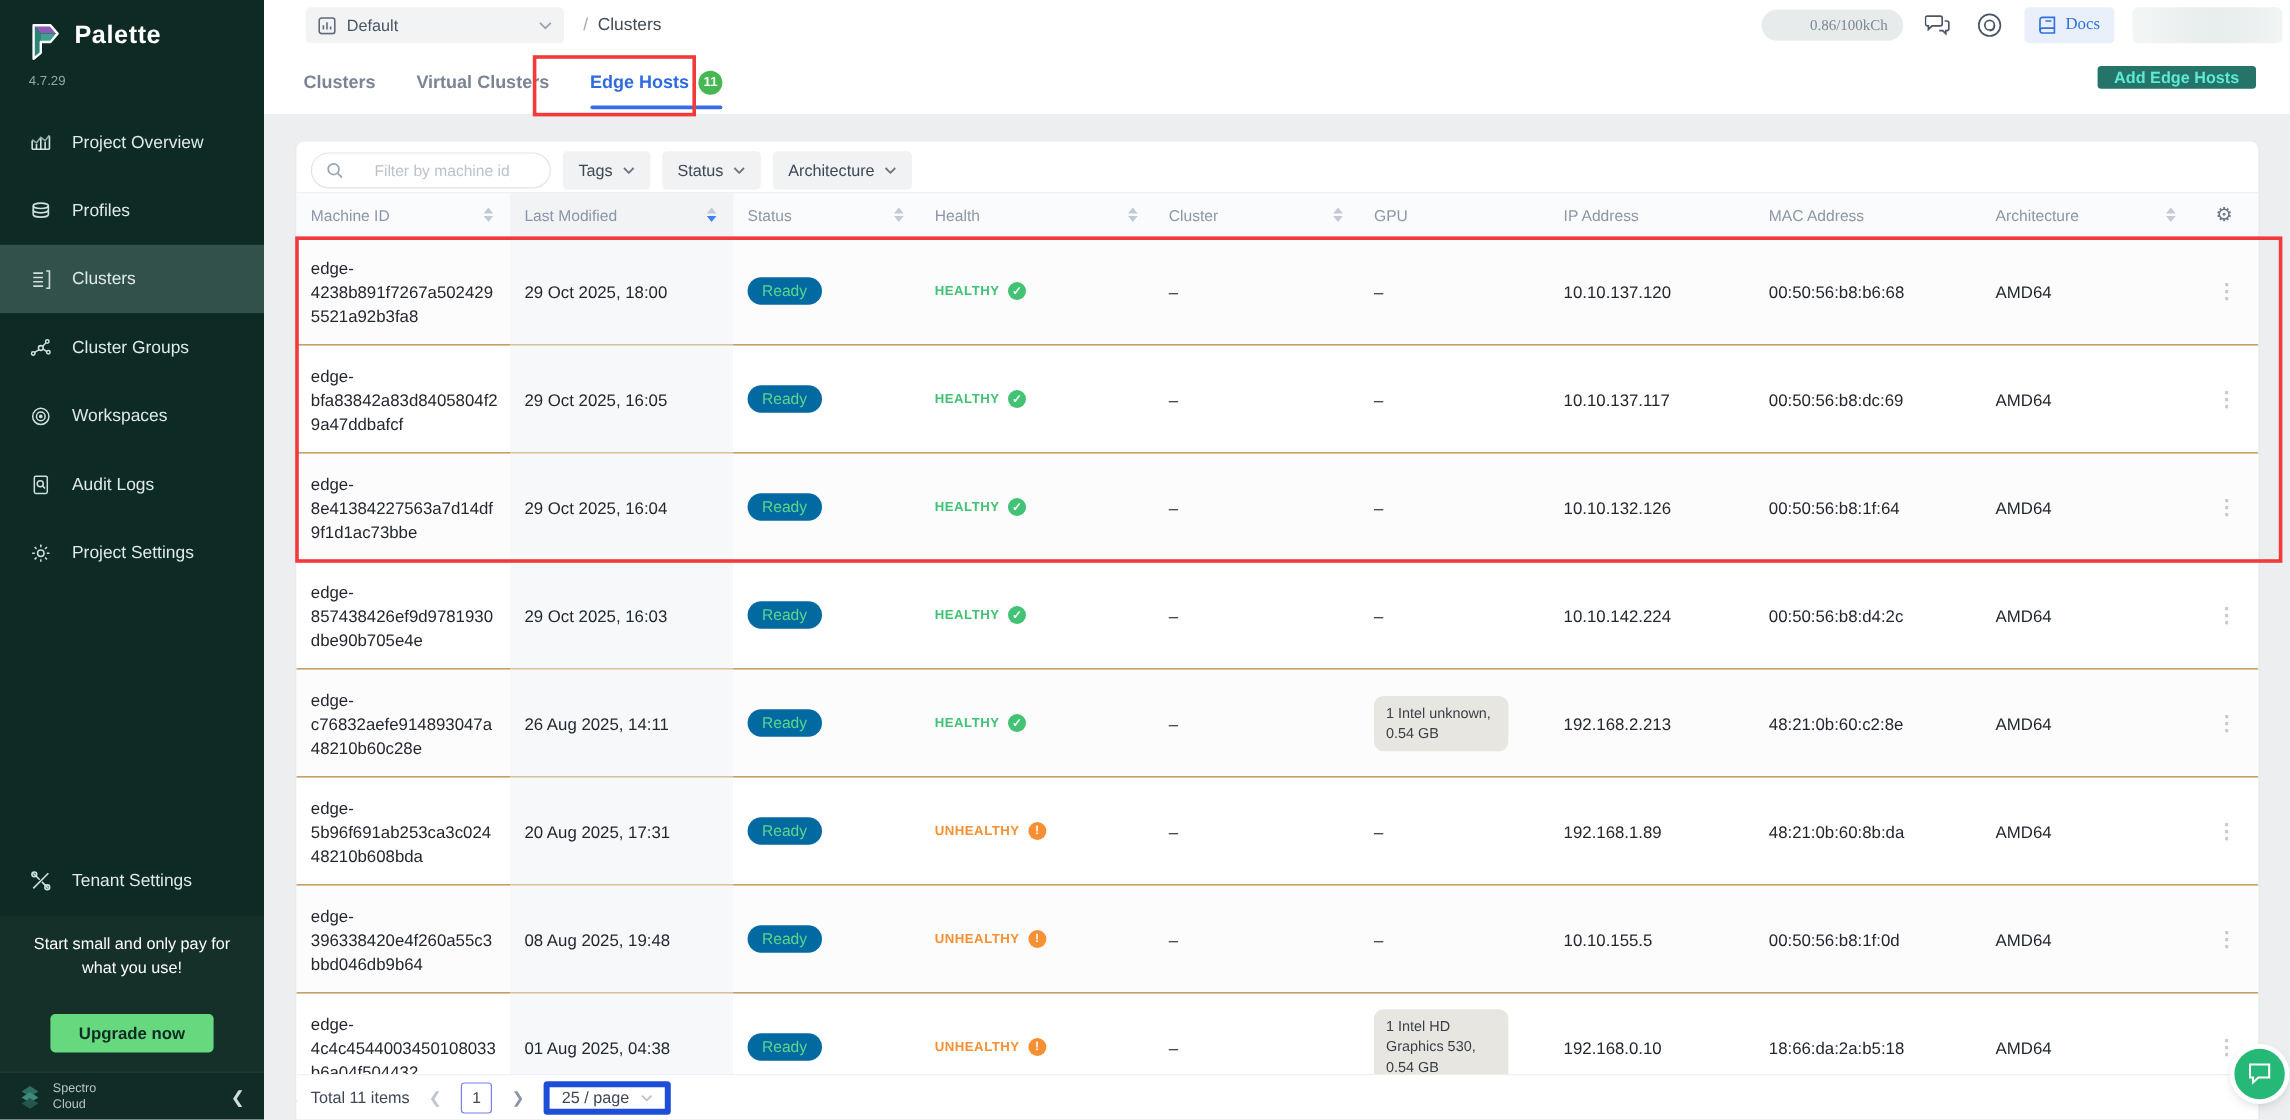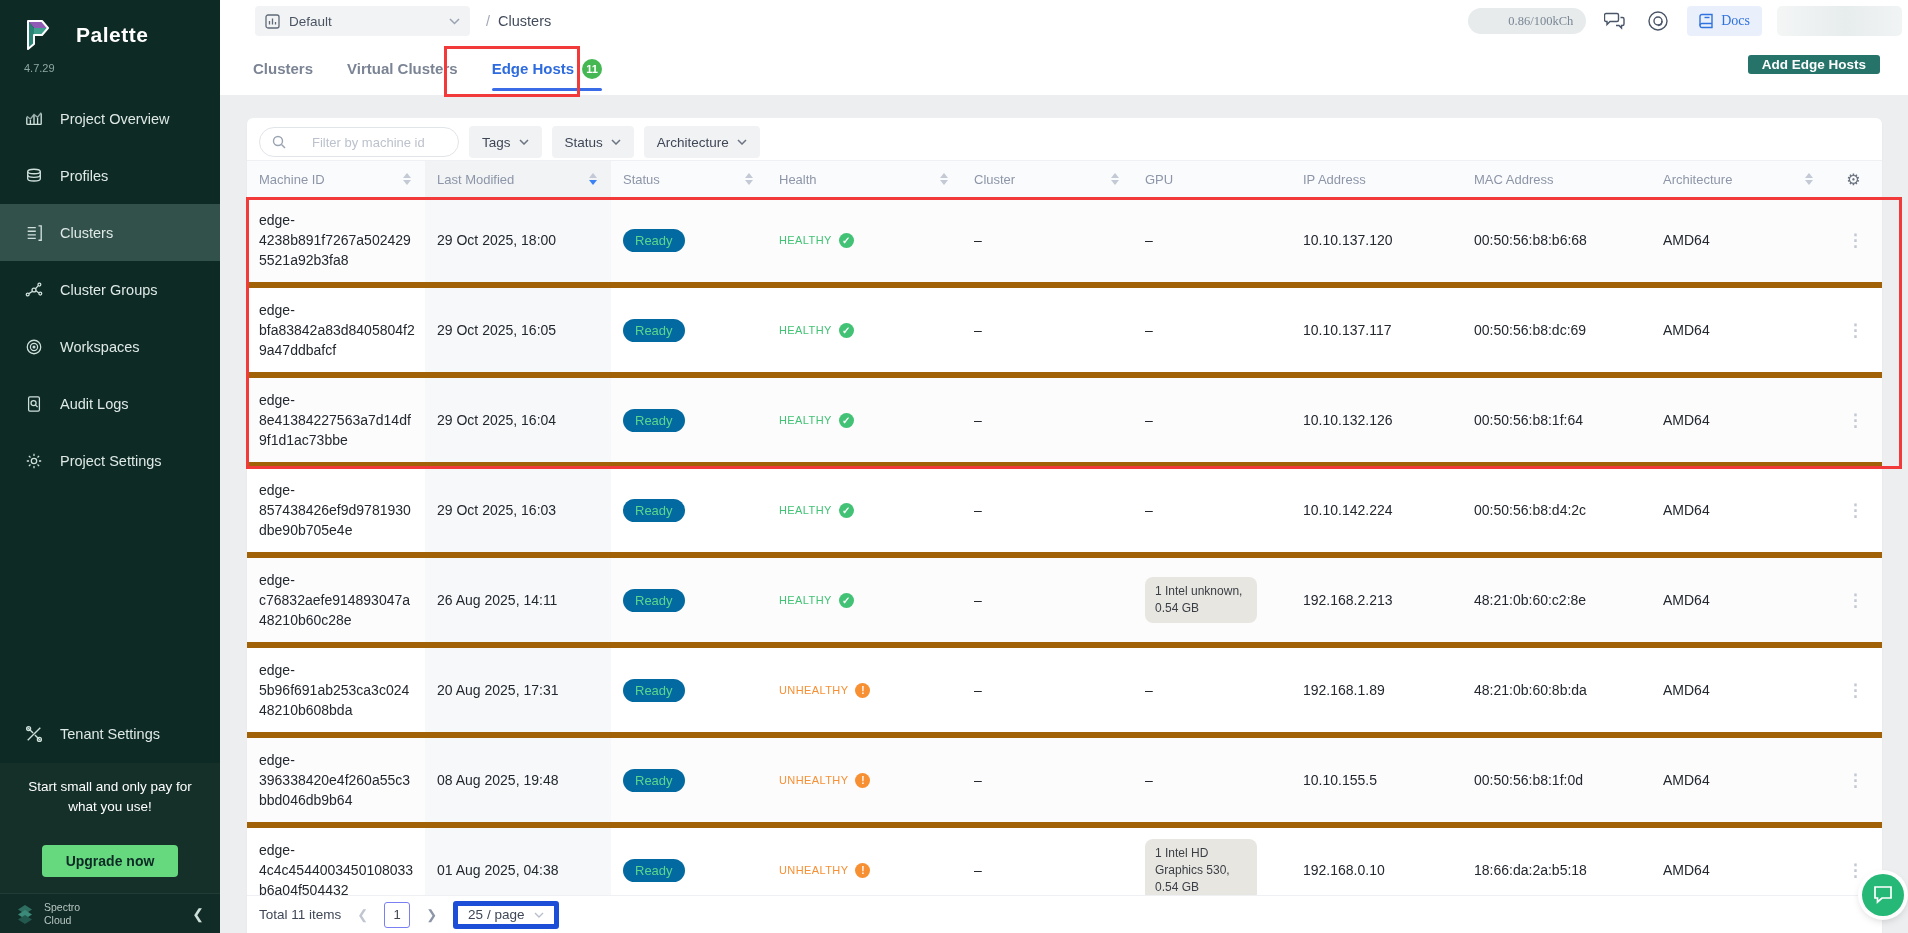--- a/index.html
+++ b/index.html
@@ -1,21 +1,21 @@
 <!DOCTYPE html>
 <html><head>
 <meta charset="utf-8">
 <style>
   * { margin:0; padding:0; box-sizing:border-box; }
   html,body { width:1908px; height:933px; overflow:hidden; font-family:"Liberation Sans", sans-serif; background:#eceef0; }
   .app { position:relative; width:1908px; height:933px; }
 
   
   .sidebar { position:absolute; left:0; top:0; width:220px; height:933px; background:#0d2a25; color:#e7efed; display:flex; flex-direction:column; z-index:10; }
-  .logo-row { display:flex; align-items:center; gap:24px; padding:18px 0 2px 22px; }
+  .logo-row { display:flex; gap:10px; padding:18px 0 2px 22px; }
   .logo-text { font-size:21px; font-weight:700; letter-spacing:.5px; color:#fff; }
   .version { font-size:11px; color:#8fa8a1; padding:8px 0 10px 24px; }
   .side-nav { display:flex; flex-direction:column; margin-top:6px; }
   .side-item { display:flex; align-items:center; gap:16px; height:57px; padding-left:24px; cursor:pointer; color:#dfe9e6; font-size:14.5px; }
   .side-item.active { background:#33514b; }
   .side-icon { width:20px; height:20px; display:inline-flex; align-items:center; justify-content:center; color:#cfe0db; }
   .side-icon svg { width:18px; height:18px; }
   .sidebar-bottom { margin-top:auto; }
   .promo { background:#143029; padding:14px 18px 16px; text-align:center; }
   .promo-text { font-size:13.5px; line-height:1.5; color:#fff; max-width:170px; margin:0 auto; }
@@ -39,21 +39,21 @@
   .usage-pill { width:118px; height:26px; border-radius:13px; background:#e7ebec; display:flex; align-items:center; justify-content:flex-end; padding:0 13px; font-size:12.5px; color:#7a8794; }
   .icon-btn { display:inline-flex; align-items:center; justify-content:center; width:28px; height:28px; color:#4a5568; cursor:pointer; }
   .docs-btn { display:flex; align-items:center; gap:7px; background:#e9f0fc; color:#3173de; border:none; border-radius:4px; height:30px; padding:0 12px; font-size:14px; cursor:pointer; font-family:inherit; }
   .avatar-blur { width:125px; height:30px; border-radius:5px; background:linear-gradient(90deg,#f4f6f6,#e7ecec 55%,#f1f4f4); }
 
   .tabs-row { position:relative; height:53px; display:flex; align-items:center; gap:34px; padding-left:33px; }
   .tab { position:relative; background:none; border:none; font-family:inherit; font-size:15px; font-weight:600; color:#7b8494; cursor:pointer; height:100%; display:flex; align-items:center; gap:8px; }
   .tab.active { color:#2e6bdf; }
   .tab.active::after { content:""; position:absolute; left:0; right:0; bottom:4px; height:3px; background:#3b6ce8; border-radius:2px; }
   .tab-badge { min-width:20px; height:20px; border-radius:10px; background:#45b854; color:#fff; font-size:11px; font-weight:700; display:inline-flex; align-items:center; justify-content:center; padding:0 4px; }
-  .add-btn { position:absolute; right:28px; top:13px; height:19px; background:#26736a; color:#ffffff; border:none; border-radius:3px; font-family:inherit; font-size:13.5px; font-weight:700; padding:0 14px; cursor:pointer; }
+  .add-btn { position:absolute; right:28px; top:13px; height:19px; background:#26736a; color:#5eead4; border:none; border-radius:3px; font-family:inherit; font-size:13.5px; font-weight:700; padding:0 14px; cursor:pointer; }
 
   .content { position:absolute; top:95px; left:0; right:0; bottom:0; background:#eceef0; }
   .card { position:absolute; left:27px; right:26px; top:23px; bottom:0; background:#fff; border-radius:6px 6px 0 0; box-shadow:0 1px 2px rgba(0,0,0,.05); overflow:hidden; }
 
   .filter-row { height:42px; display:flex; align-items:center; gap:10px; padding:6px 0 0 12px; }
   .search-box { width:200px; height:30px; border:1px solid #e1e4e8; border-radius:15px; display:flex; align-items:center; gap:26px; padding:0 12px; color:#b6bcc8; }
   .search-box input { border:none; outline:none; width:150px; font-family:inherit; font-size:13px; color:#3f4756; background:transparent; }
   .search-box input::placeholder { color:#bcc2cc; }
   .filter-btn { display:flex; align-items:center; gap:8px; background:#f1f2f4; border:none; border-radius:4px; height:30px; padding:16px 13px; font-family:inherit; font-size:13.5px; color:#3f4756; cursor:pointer; }
   .filter-btn .chev { margin-left:0; color:#6b7480; }
@@ -61,27 +61,27 @@
   .grid-cols { display:grid; grid-template-columns:178px 186px 156px 195px 171px 158px 171px 189px 176px 55px; }
   .thead { height:38px; background:#fafbfc; border-top:1px solid #eef0f3; border-bottom:1px solid #eef0f3; }
   .th { display:flex; align-items:center; justify-content:space-between; padding:0 14px 0 12px; font-size:13px; color:#8d96a8; }
   .th.sorted { background:#f1f3f5; }
   .sorter { display:inline-flex; flex-direction:column; align-items:center; gap:2px; }
   .caret-up { width:0; height:0; border-left:4px solid transparent; border-right:4px solid transparent; border-bottom:5px solid #c3c9d5; }
   .caret-down { width:0; height:0; border-left:4px solid transparent; border-right:4px solid transparent; border-top:5px solid #c3c9d5; }
   .sorted .caret-down { border-top-color:#3b82f6; }
   .th-gear { display:flex; align-items:center; justify-content:center; font-size:16px; color:#6b7480; cursor:pointer; }
 
-  .trow { height:90px; border-bottom:6px solid #a16207; background:#fff; }
+  .trow { height:90px; border-bottom:1px solid #a16207; background:#fff; }
   .trow:nth-child(odd) { background:#fcfcfd; }
   .td { display:flex; align-items:center; padding-left:12px; font-size:14px; color:#23282f; }
   .td-machine span { line-height:20px; overflow-wrap:break-word; word-break:normal; width:156px; }
   .td-lm { background:#f7f8f9; }
   .ready-pill { background:#0369a1; color:#5bd68d; font-size:13px; border-radius:13px; padding:4px 12px; }
-  .health-label { font-size:11px; font-weight:400; letter-spacing:.4px; margin-right:7px; }
+  .health-label { font-size:11px; font-weight:700; letter-spacing:.4px; margin-right:7px; }
   .health-healthy .health-label { color:#41c274; }
   .health-unhealthy .health-label { color:#f78f33; }
   .health-dot { width:15px; height:15px; border-radius:50%; color:#fff; font-size:10px; font-weight:700; display:inline-flex; align-items:center; justify-content:center; }
   .health-healthy .health-dot { background:#41c274; }
   .health-unhealthy .health-dot { background:#f78f33; }
   .gpu-pill { background:#e8e6e1; color:#3a3f46; font-size:12px; line-height:17px; border-radius:8px; padding:6px 10px; max-width:112px; }
   .kebab { color:#c3c9d3; font-size:17px; font-weight:700; cursor:pointer; padding:4px 8px; }
 
   .footer-bar { position:absolute; left:0; right:0; bottom:0; height:38px; background:#fff; border-top:1px solid #eef0f3; display:flex; align-items:center; gap:14px; padding-left:12px; z-index:5; }
   .total-label { font-size:13.5px; color:#3f4756; }

